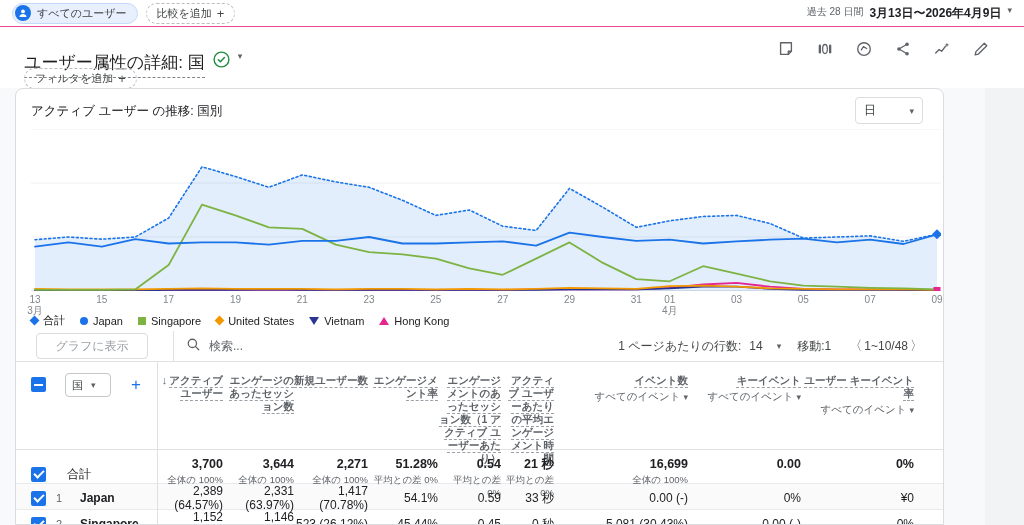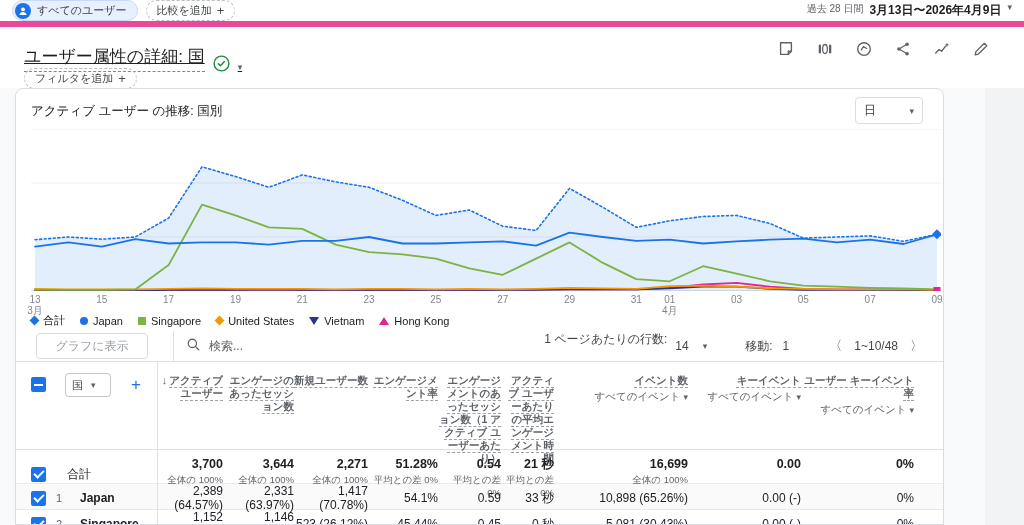--- a/index.html
+++ b/index.html
@@ -1,34 +1,34 @@
 <!DOCTYPE html>
 <html><head>
 <meta charset="utf-8">
 <style>
   * { margin:0; padding:0; box-sizing:border-box; }
   html,body { width:1024px; height:525px; }
   body { font-family:"Liberation Sans","DejaVu Sans",sans-serif; background:#fff; color:#202124; }
   .screen { position:relative; width:1024px; height:525px; overflow:hidden; background:#fff; }
 
   
-  .topbar { height:27px; display:flex; align-items:center; padding:0 12px; border-bottom:6px solid #ec4899; background:#fff; }
+  .topbar { height:27px; display:flex; align-items:center; padding:0 12px; border-bottom:1px solid #ec4899; background:#fff; }
   .chip { display:inline-flex; align-items:center; height:21px; border-radius:11px; font-size:11px; color:#3c4043; cursor:pointer; }
   .chip-users { background:#e8f0fe; border:1px solid #c5dafb; padding:0 10px 0 2px; gap:6px; }
   .chip-users .uicon { width:16px; height:16px; border-radius:50%; background:#1a73e8; display:inline-flex; align-items:center; justify-content:center; }
   .chip-dashed { border:1px dashed #b9bdc1; padding:0 10px; gap:5px; margin-left:8px; color:#444746; }
   .plus { color:#444746; font-size:13px; line-height:1; }
   .topbar-right { margin-left:auto; display:flex; align-items:flex-start; gap:6px; cursor:pointer; }
   .date-prefix { font-size:10px; color:#5f6368; }
   .date-range { font-size:12px; color:#202124; font-weight:700; }
   .caret { font-size:9px; color:#5f6368; }
 
   
   .report-header { position:relative; height:61px; background:#fff; }
-  .title-row { position:absolute; left:24px; top:18px; display:flex; align-items:flex-end; gap:8px;text-decoration:underline; }
+  .title-row { position:absolute; left:24px; top:24px; display:flex; align-items:flex-start; gap:8px; }
   .page-title { font-size:17px; font-weight:400; color:#1f1f1f; border-bottom:1px dashed #80868b; padding-bottom:3px; }
   .badge-check { width:17px; height:17px; }
   .filter-chip { position:absolute; left:24px; top:41px;text-align:center; }
   .hdr-icons { position:absolute; right:34px; top:13px; display:flex; align-items:center; gap:21px; }
   .hdr-icons svg { display:block; cursor:pointer; }
 
   
   .main { position:absolute; left:0; top:88px; width:1024px; height:437px; background:#f8f9fa; }
   .right-gutter { position:absolute; left:985px; top:0; width:39px; height:437px; background:#f1f3f4; }
   .card { position:absolute; left:15px; top:0; width:929px; height:437px; background:#fff; border:1px solid #dadce0; border-radius:8px 8px 0 0; overflow:hidden; }
@@ -53,24 +53,24 @@
   .lm.triangle-up { width:0; height:0; background:none !important; border-left:5px solid transparent; border-right:5px solid transparent; border-bottom:8px solid #999; }
   .lm.triangle-down { width:0; height:0; background:none !important; border-left:5px solid transparent; border-right:5px solid transparent; border-top:8px solid #999; }
 
   
   .toolbar { height:30px; display:flex; align-items:center; position:relative; }
   .btn-showchart { margin-left:20px; width:112px; height:26px; border:1px solid #dadce0; border-radius:4px; background:#fff; font-size:12px; color:#9aa0a6; display:flex; align-items:center; justify-content:center; cursor:default; }
   .toolbar .vdiv { width:1px; height:30px; background:#e0e0e0; margin-left:25px; }
   .search-box { display:flex; align-items:center; gap:8px; margin-left:12px; }
   .search-box input { border:none; outline:none; font-size:12px; color:#202124; width:240px; font-family:inherit; }
   .search-box input::placeholder { color:#5f6368; }
-  .pagination { position:absolute; right:18px; top:0; height:30px; display:flex; gap:8px; font-size:12px; color:#444746; }
+  .pagination { position:absolute; right:18px; top:0; height:30px; display:flex; align-items:center; gap:8px; font-size:12px; color:#444746; }
   .pagination .sel { display:flex; align-items:center; gap:14px; cursor:pointer; }
   .pag-chev { font-size:13px; color:#5f6368; cursor:pointer; padding:0 2px; }
-  .pag-group { display:flex; align-items:center; gap:10px; margin-left:30px; }
+  .pag-group { display:flex; align-items:center; margin-left:8px; }
 
   
   .grid-row { display:grid; grid-template-columns:142px 65px 71px 74px 70px 63px 53px 134px 113px 113px 54px; }
   .thead { border-top:1px solid #e0e0e0; height:88px; }
   .dim-cell { border-right:1px solid #e0e0e0; display:flex; align-items:center; padding-left:15px; }
   .thead .dim-cell { align-items:flex-start; padding-top:11px; }
   .metric { text-align:right; }
   .th-metric { padding-top:12px; font-size:10.5px; line-height:13px; color:#5f6368; cursor:pointer; }
   .th-label { text-decoration:underline dashed #9aa0a6 1px; text-underline-offset:3px;font-weight:bold; }
   .th-sub { display:block; margin-top:3px; color:#5f6368; text-decoration:none; }
@@ -337,23 +337,20 @@
         <div class="metric">
             <span>54.1%</span>
           </div>
         <div class="metric">
             <span>0.59</span>
           </div>
         <div class="metric">
             <span>33 秒</span>
           </div>
         <div class="metric">
-            <span>10,898 (65.26%)</span>
-          </div>
-        <div class="metric">
             <span>0.00 (-)</span>
           </div>
         <div class="metric">
             <span>0%</span>
           </div>
         <div class="metric">
             <span>¥0</span>
           </div>
       </div>
 

